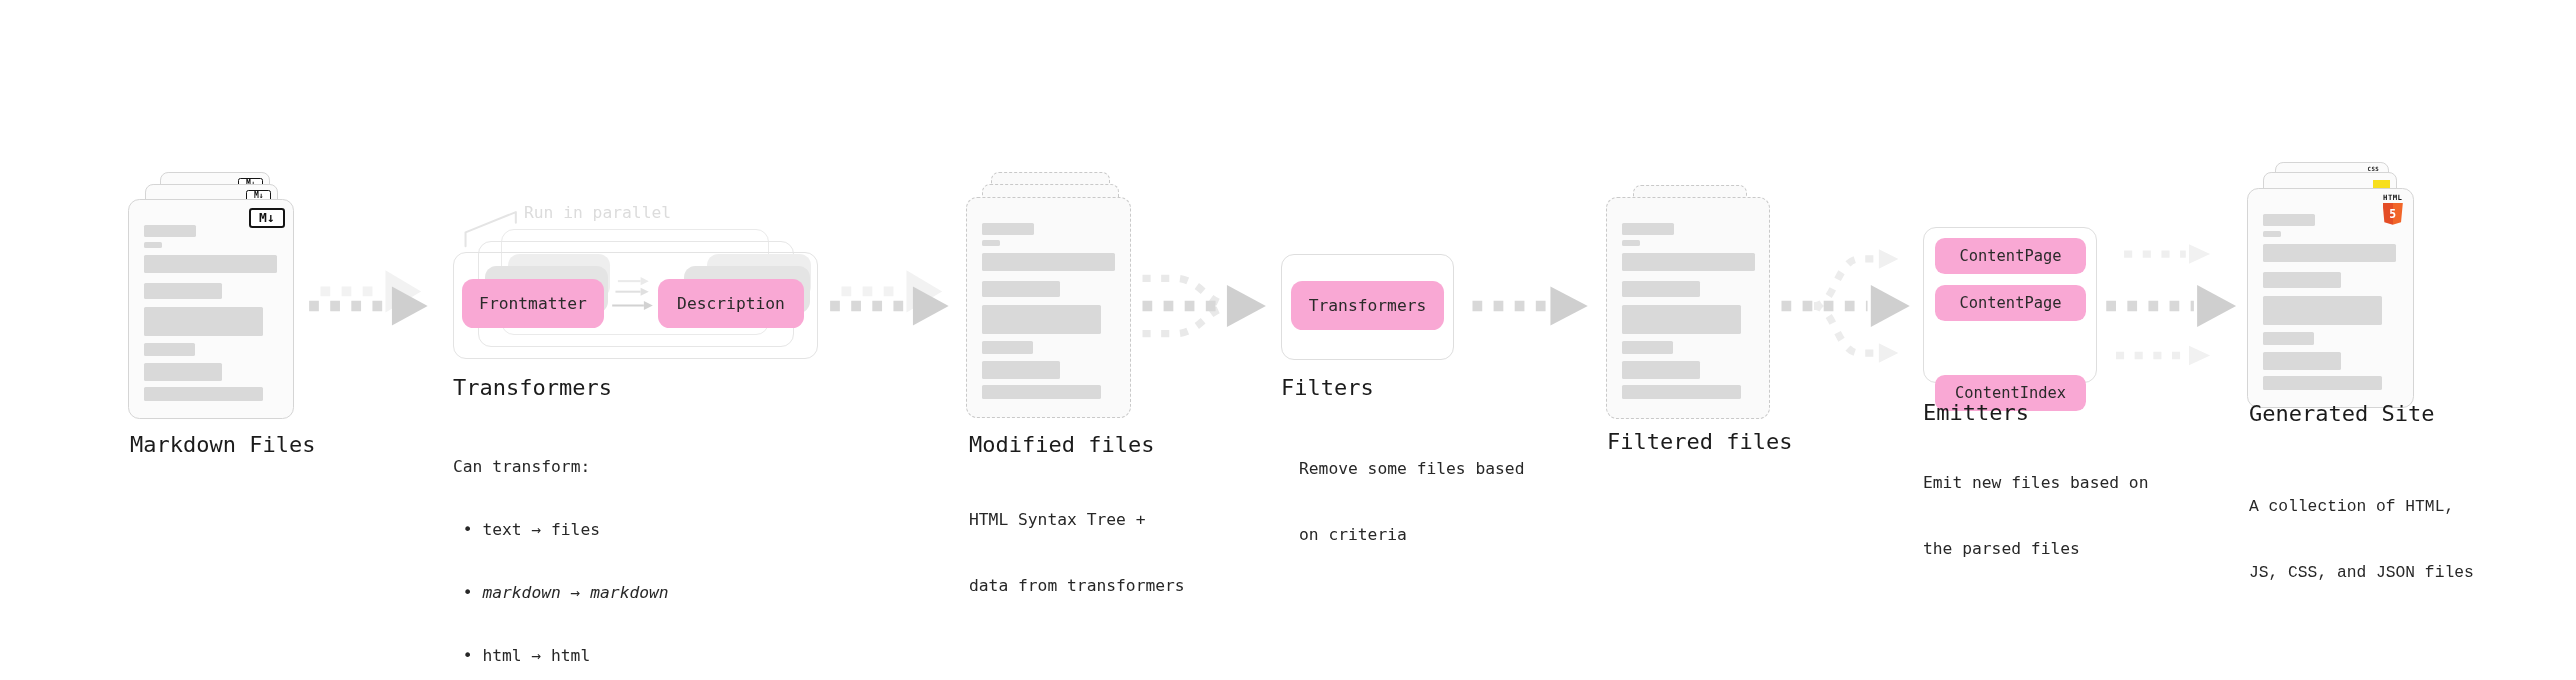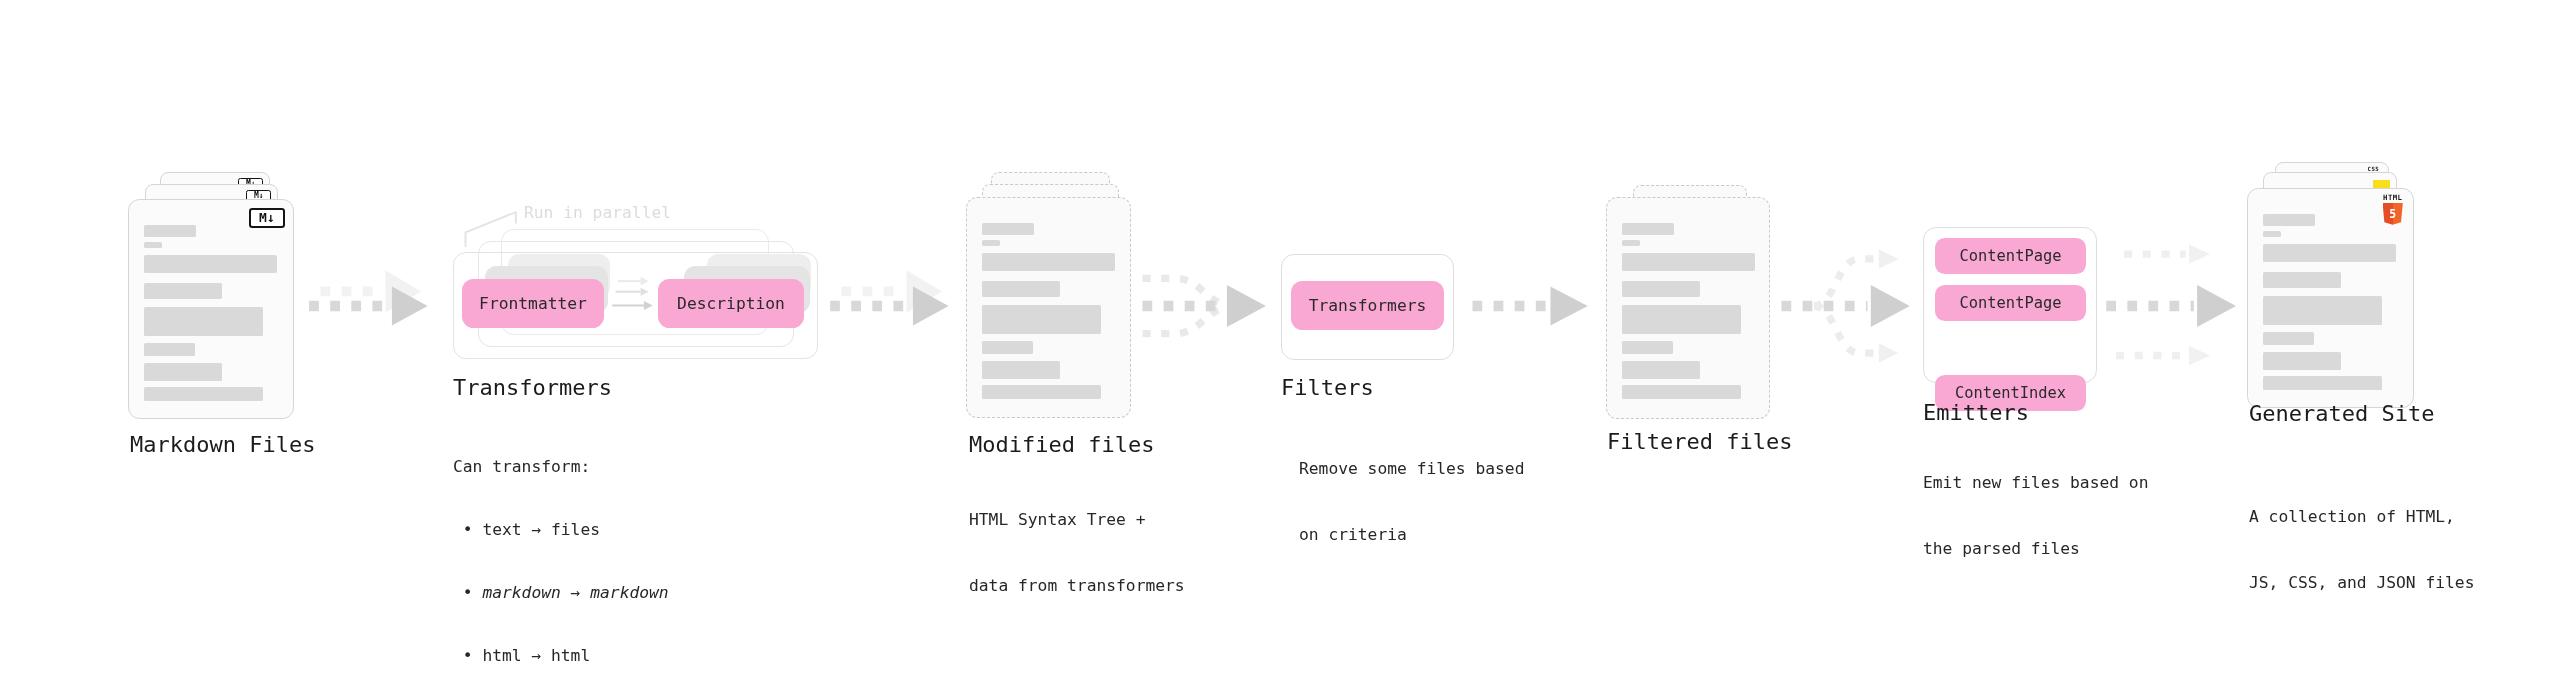--- a/index.html
+++ b/index.html
@@ -241,20 +241,20 @@
       <div class="bar b1"></div>
       <div class="bar b2"></div>
       <div class="bar b3"></div>
       <div class="bar b4"></div>
       <div class="bar b5"></div>
       <div class="bar b6"></div>
       <div class="bar b7"></div>
       <div class="bar b8"></div>
     </div>
     <div class="node-label" style="left:2249px;top:401px;">Generated Site</div>
-    <div class="desc" style="left:2249px;top:462px;">
+    <div class="desc" style="left:2249px;top:452px;font-family:Liberation Mono, monospace;">
       <div>A collection of HTML,</div>
       <div>JS, CSS, and JSON files</div>
     </div>
   </div>
 
 </div>
 
 
 </body></html>

